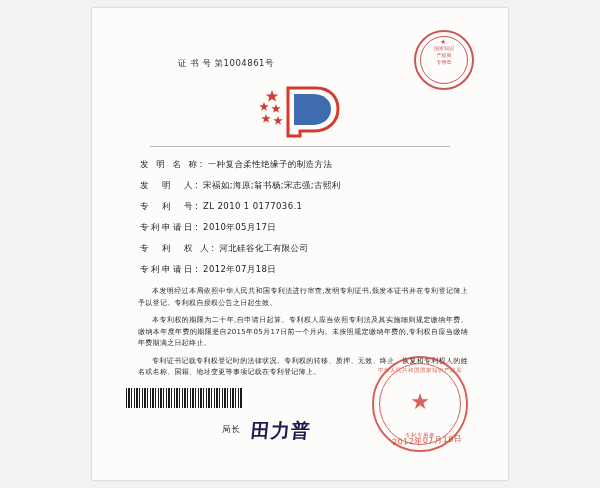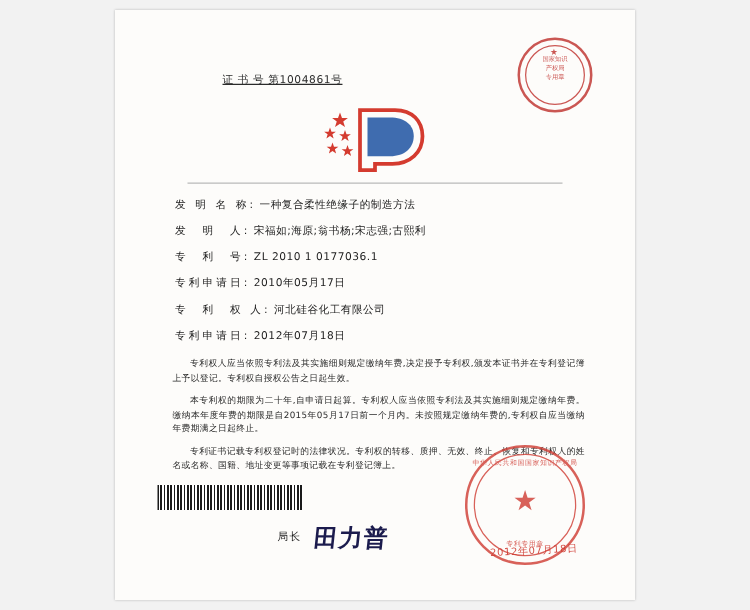--- a/index.html
+++ b/index.html
@@ -37,21 +37,20 @@
     height: 58px;
   }
   .cert-no {
     position: absolute;
     left: 60px;
     top: 34px;
     font-size: 8.5px;
     color: #2b2b2b;
     letter-spacing: 0.5px;
     white-space: nowrap;
-    text-decoration: underline;
   }
   
   .top-seal {
     position: absolute;
     right: 8px;
     top: 6px;
     width: 56px;
     height: 56px;
     border-radius: 50%;
     border: 2px solid #c0332f;
@@ -303,21 +302,21 @@
           <span class="field-label">专　利　权 人:</span>
           <span class="field-value">河北硅谷化工有限公司</span>
         </div>
         <div class="field-row">
           <span class="field-label">专利申请日:</span>
           <span class="field-value">2012年07月18日</span>
         </div>
       </div>
 
       <div class="body-text">
-        <p>专利权人应当依照专利法及其实施细则规定缴纳年费,决定授予专利权,颁发本证书并在专利登记簿上予以登记。专利权自授权公告之日起生效。</p>
+        <p>本发明经过本局依照中华人民共和国专利法进行审查,发明专利证书,颁发本证书并在专利登记簿上予以登记。专利权自授权公告之日起生效。</p>
         <p>本专利权的期限为二十年,自申请日起算。专利权人应当依照专利法及其实施细则规定缴纳年费。缴纳本年度年费的期限是自2015年05月17日前一个月内。未按照规定缴纳年费的,专利权自应当缴纳年费期满之日起终止。</p>
         <p>专利证书记载专利权登记时的法律状况。专利权的转移、质押、无效、终止、恢复和专利权人的姓名或名称、国籍、地址变更等事项记载在专利登记簿上。</p>
       </div>
 
       <div class="barcode"></div>
 
       <div class="sign-block">
         <span>局长</span>
         <span class="sign-name">田力普</span>
       </div>

